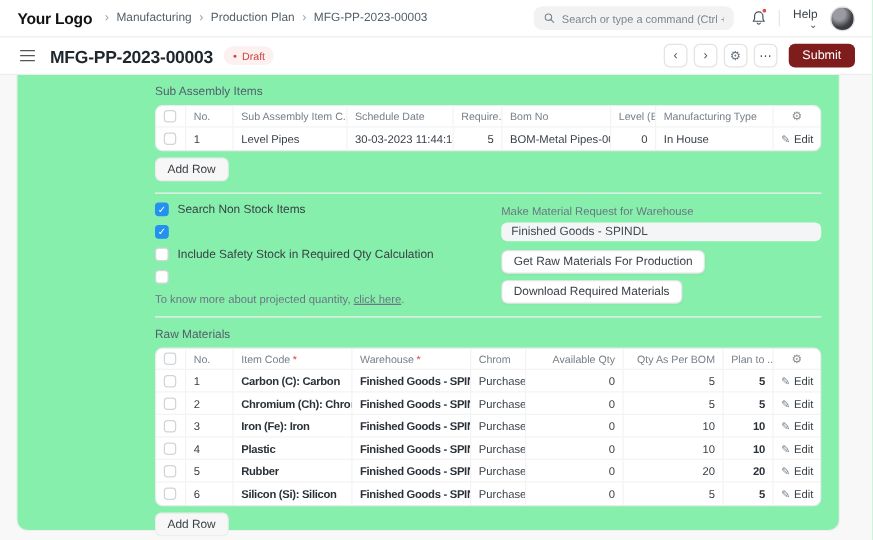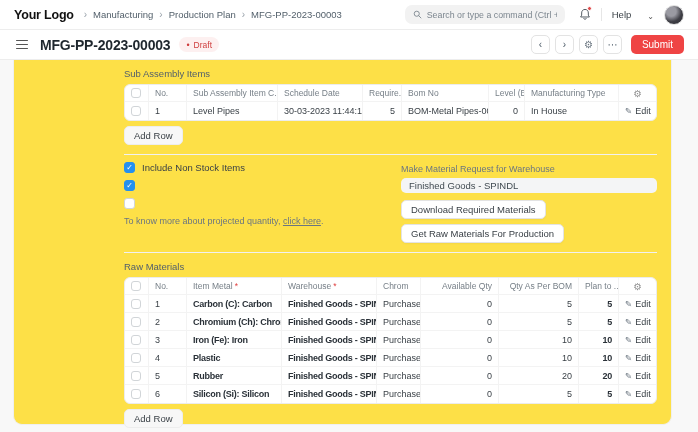--- a/index.html
+++ b/index.html
@@ -29,21 +29,21 @@
     display:flex; align-items:center; padding:0 8px; gap:5px; cursor:text;
   }
   .searchbox input {
     border:none; background:transparent; outline:none; width:100%;
     font-family:"Liberation Sans", sans-serif; font-size:8.8px; color:#5f6a73;
   }
   .searchbox input::placeholder { color:#7c868f; }
   .bell-wrap { position:relative; margin-left:14px; cursor:pointer; display:flex; }
   .bell-dot { position:absolute; right:-1px; top:-2px; width:5px; height:5px; background:#e24c4c; border-radius:50%; border:1px solid #fff; }
   .nav-divider { width:1px; height:13px; background:#e6e6e6; margin:0 10px; }
-  .help { display:flex; align-items:flex-end; gap:16px; font-size:9.5px; color:#383f45; cursor:pointer; }
+  .help { display:flex; align-items:flex-end; gap:3px; font-size:9.5px; color:#383f45; cursor:pointer;flex-direction:column; }
   .help-chev { font-size:8px; color:#555; line-height:6px; margin-top:-3px; }
   .avatar {
     width:20px; height:20px; border-radius:50%; margin-left:10px; cursor:pointer;
     background:radial-gradient(circle at 35% 30%, #9a9aa2 0 28%, #3f3f46 60%, #2c2c31 100%);
     border:1px solid #e0e0e0;
   }
 
   
   .page-head {
     position:absolute; top:30px; left:0; right:0; height:30px;
@@ -58,30 +58,30 @@
     padding:2.5px 7px; border-radius:9px; display:flex; align-items:center; gap:4px; font-weight:500;
   }
   .badge .dot { font-size:9px; line-height:6px; }
   .head-actions { margin-left:auto; display:flex; align-items:center; gap:5px; }
   .icon-btn {
     width:19px; height:19px; border:1px solid #e3e3e3; border-radius:5px; background:#fff;
     display:flex; align-items:center; justify-content:center; font-size:10px; color:#4c5a67; cursor:pointer;
   }
   .icon-btn.gear { font-size:10px; color:#6b7680; }
   .btn-primary {
-    height:19px; background:#ef4444; color:#fff; border:none; border-radius:5px;
+    height:19px; background:#7f1d1d; color:#fff; border:none; border-radius:5px;
     font-family:"Liberation Sans", sans-serif; font-size:10px; font-weight:500;
     padding:0 11px; margin-left:4px; cursor:pointer;
   }
 
   
   .content { position:absolute; top:60px; left:0; right:0; bottom:0; background:#f8f8f8; }
   .card {
     position:absolute; left:13px; right:26px; top:0; bottom:7px;
-    background:#fde047; border:1px solid #efefef; border-top:none; border-radius:0 0 9px 9px;
+    background:#86efac; border:1px solid #efefef; border-top:none; border-radius:0 0 9px 9px;
   }
   .form-col { margin:0 14px 0 110px; }
 
   .sec-label { font-size:9.5px; color:#53606b; padding-top:8px; }
   .section-div { border-top:1px solid #f1f1f1; margin-top:9px; }
   .sec-heading { font-size:11.5px; font-weight:700; color:#1f272e; padding-top:8px; }
 
   
   table.grid {
     width:100%; border-collapse:separate; border-spacing:0; table-layout:fixed;
@@ -259,39 +259,43 @@
       <span class="btn-gray">Add Row</span>
 
       
       <div class="section-div"></div>
       <div class="mrp-cols">
         <div class="mrp-left">
           <div class="chk-row">
             <span class="chk checked">
                 <span class="tick">✓</span>
               </span>
-            <span class="chk-label">Include Non Stock Items</span>
+            <span class="chk-label">Search Non Stock Items</span>
           </div>
           <div class="chk-row">
             <span class="chk checked">
                 <span class="tick">✓</span>
               </span>
+          </div>
+          <div class="chk-row">
+            <span class="chk"></span>
+            <span class="chk-label">Include Safety Stock in Required Qty Calculation</span>
           </div>
           <div class="chk-row">
             <span class="chk"></span>
           </div>
           <div class="note"><span>To know more about projected quantity, </span><a>click here</a><span>.</span></div>
         </div>
         <div class="mrp-right">
           <div class="field-label">Make Material Request for Warehouse</div>
           <div class="select-box">
               <span>Finished Goods - SPINDL</span>
             </div>
+          <button class="btn-outline">Get Raw Materials For Production</button>
           <button class="btn-outline">Download Required Materials</button>
-          <button class="btn-outline">Get Raw Materials For Production</button>
         </div>
       </div>
 
       
       <div class="section-div"></div>
       <div class="sec-label">Raw Materials</div>
       <table class="grid">
         <colgroup>
           <col style="width:24px">
             <col style="width:38px">
@@ -300,21 +304,21 @@
           <col style="width:44px">
             <col style="width:78px">
             <col style="width:80px">
             <col style="width:40px">
             <col>
         </colgroup>
         <thead>
           <tr>
             <th class="chkcell"><span class="gridchk"></span></th>
             <th>No.</th>
-            <th><span>Item Metal</span><span class="req">*</span></th>
+            <th><span>Item Code</span><span class="req">*</span></th>
             <th><span>Warehouse</span><span class="req">*</span></th>
             <th>Chrom</th>
             <th class="num">Available Qty</th>
             <th class="num">Qty As Per BOM</th>
             <th>Plan to ...</th>
             <th class="center"><span class="gear-ic">⚙</span></th>
           </tr>
         </thead>
         <tbody>
           <tr>

